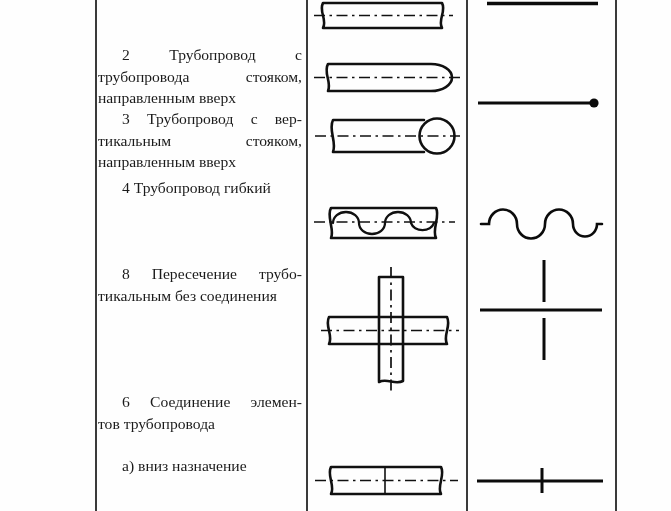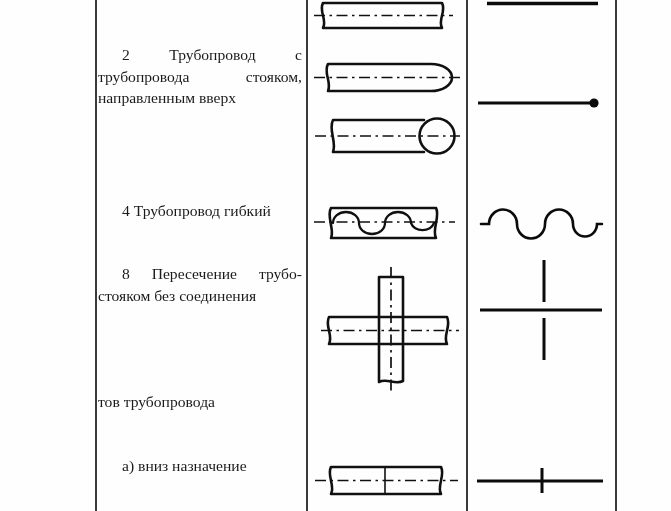--- a/index.html
+++ b/index.html
@@ -29,31 +29,37 @@
   <div class="vline" style="left:306px"></div>
   <div class="vline" style="left:466px"></div>
   <div class="vline" style="left:615px"></div>
 
   <div class="txt" style="top:44px">
     <div class="ln jst ind">2 Трубопровод с</div>
     <div class="ln jst">трубопровода стояком,</div>
     <div class="ln">направленным вверх</div>
   </div>
 
+  <div class="txt" style="top:108px">
+    <div class="ln jst ind">3 Трубопровод с вер-</div>
+    <div class="ln jst">тикальным стояком,</div>
+    <div class="ln">направленным вверх</div>
+  </div>
 
-  <div class="txt" style="top:200px">
+  <div class="txt" style="top:177px">
     <div class="ln ind">4 Трубопровод гибкий</div>
   </div>
 
   <div class="txt" style="top:263px">
     <div class="ln jst ind">8 Пересечение трубо-</div>
-    <div class="ln">стояком без соединения</div>
+    <div class="ln">тикальным без соединения</div>
   </div>
 
   <div class="txt" style="top:391px">
+    <div class="ln jst ind">6 Соединение элемен-</div>
     <div class="ln">тов трубопровода</div>
   </div>
 
   <div class="txt" style="top:455px">
     <div class="ln ind">а) вниз назначение</div>
   </div>
 
   <svg class="draw" width="671" height="511" viewBox="0 0 671 511">
 
     <g>

